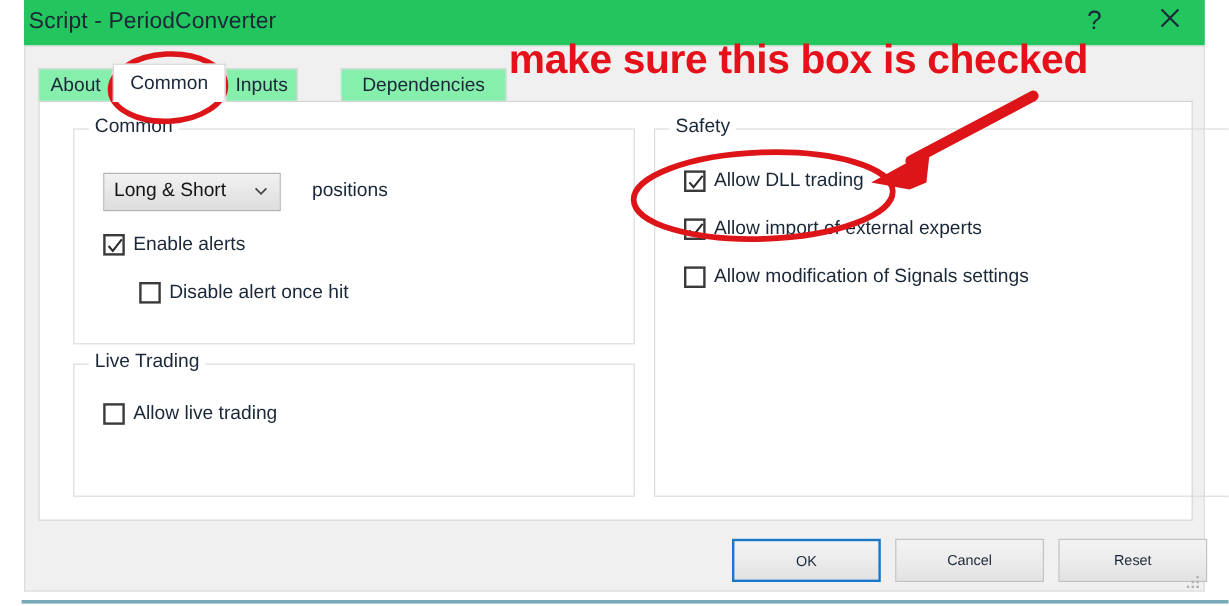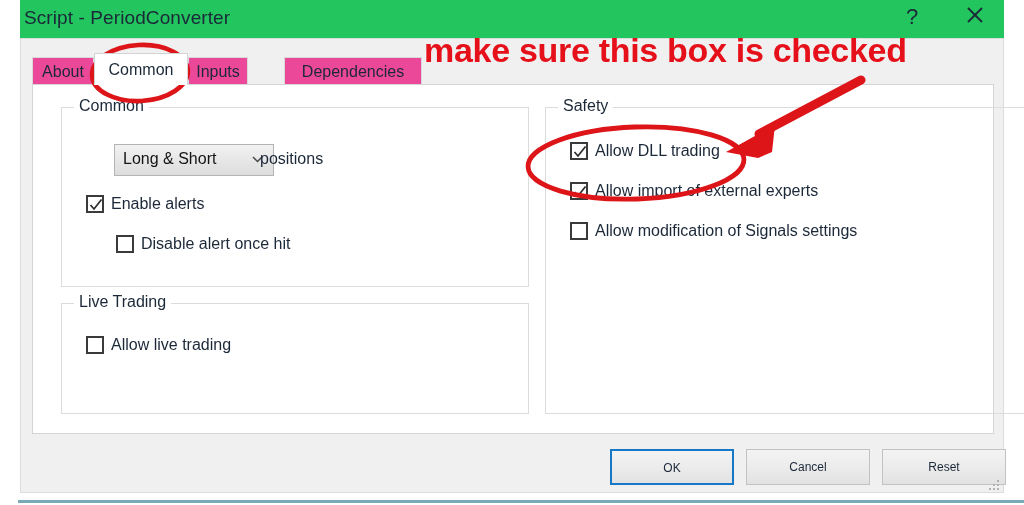--- a/index.html
+++ b/index.html
@@ -87,21 +87,21 @@
     position: absolute;
     left: 11px;
     top: 14px;
     height: 32px;
     width: 962px;
   }
   .tab {
     position: absolute;
     top: 4px;
     height: 28px;
-    background: #ec4899;
+    background: #86efac;
     border: 1px solid #d8d8d8;
     border-bottom: none;
     box-sizing: border-box;
     font-size: 16px;
     color: #1b2838;
     line-height: 27px;
     text-align: center;
     white-space: nowrap;
     cursor: default;
     user-select: none;
@@ -152,28 +152,27 @@
 
   .gb-common      { left: 28px;  top: 22px;  width: 468px; height: 180px; }
   .gb-livetrading { left: 28px;  top: 218px; width: 468px; height: 111px; }
   .gb-safety      { left: 512px; top: 22px;  width: 544px; height: 307px; }
 
   
   .combo {
     position: absolute;
     left: 24px;
     top: 36px;
-    width: 160px;
+    width: 148px;
     height: 32px;
     background: linear-gradient(to bottom, #f2f2f2 0%, #e6e6e6 55%, #dddddd 100%);
     border: 1px solid #b4b4b4;
     box-sizing: border-box;
     cursor: default;
     user-select: none;
-    margin-left: 28px;
   }
   .combo-value {
     position: absolute;
     left: 8px;
     top: 5px;
     font-size: 16px;
     color: #141414;
     white-space: nowrap;
   }
   .combo-arrow {

